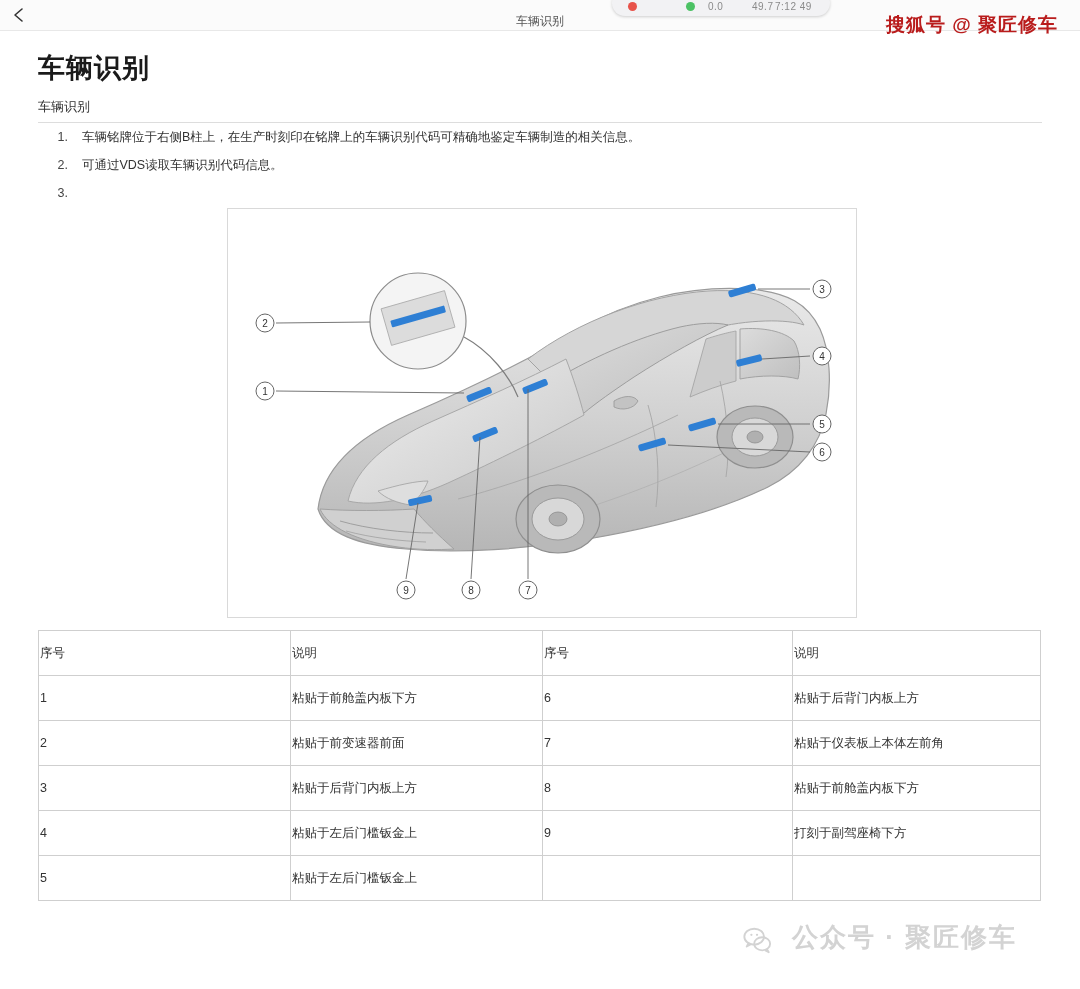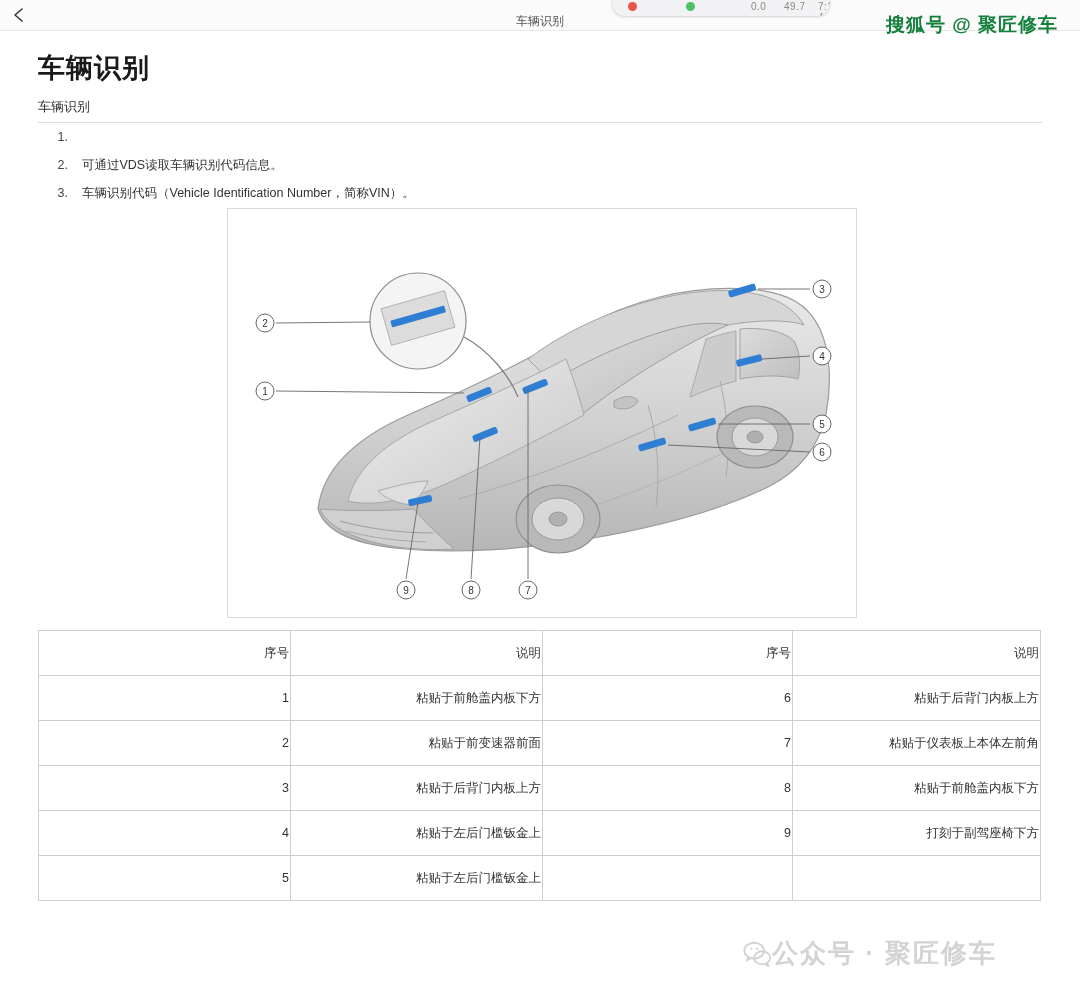--- a/index.html
+++ b/index.html
@@ -61,46 +61,44 @@
     top: 12px;
   }
   .status-pill .dot.red { left: 16px; background: #e8534a; }
   .status-pill .dot.green { left: 74px; background: #4cc264; }
   .status-pill .txt {
     position: absolute;
     top: 11px;
     font-size: 10px;
     color: #8a8a8a;
     letter-spacing: .5px;
-    margin-left: 43px;
   }
   .status-pill .t1 { left: 96px; }
-  .status-pill .t2 { left: 129px; }
+  .status-pill .t2 { left: 140px; }
   .status-pill .t3 { left: 163px; }
 
   
   .wm-top {
     position: absolute;
     right: 22px;
     top: 12px;
     font-size: 19px;
     font-weight: bold;
-    color: #15803d;
+    color: #b91c1c;
     letter-spacing: 1px;
     white-space: nowrap;
   }
   .wm-bottom {
     position: absolute;
     left: 742px;
     top: 920px;
     display: flex;
-    align-items: center;
-    gap: 0;
+    align-items: flex-end;
+    gap: 20px;
     color: #d3d3d3;
-    margin-top: 16px;
   }
   .wm-bottom .wechat-icon {
     width: 30px; height: 30px;
   }
   .wm-bottom .wm-text {
     font-size: 26px;
     font-weight: bold;
     letter-spacing: 2px;
     white-space: nowrap;
   }
@@ -171,21 +169,21 @@
   }
   table.vin-table {
     border-collapse: collapse;
     width: 1002px;
     table-layout: fixed;
   }
   table.vin-table th,
   table.vin-table td {
     border: 1px solid #cfcfcf;
     height: 42px;
-    text-align: right;
+    text-align: left;
     font-size: 12.5px;
     font-weight: normal;
     color: #333;
   }
   table.vin-table th {
     font-weight: normal;
   }
   table.vin-table col.c1 { width: 252px; }
   table.vin-table col.c2 { width: 252px; }
   table.vin-table col.c3 { width: 250px; }
@@ -212,28 +210,28 @@
 </div>
 
 <div class="wm-top">搜狐号 @ 聚匠修车</div>
 
 <div class="page-title">车辆识别</div>
 <div class="section-head">车辆识别</div>
 
 <ul class="num-list">
   <li>
     <span class="idx">1.</span>
+    <span class="txt">车辆铭牌位于右侧B柱上，在生产时刻印在铭牌上的车辆识别代码可精确地鉴定车辆制造的相关信息。</span>
   </li>
   <li>
     <span class="idx">2.</span>
     <span class="txt">可通过VDS读取车辆识别代码信息。</span>
   </li>
   <li>
     <span class="idx">3.</span>
-    <span class="txt">车辆识别代码（Vehicle Identification Number，简称VIN）。</span>
   </li>
 </ul>
 
 <div class="figure">
   <svg viewBox="0 0 628 408" width="628" height="408">
     <defs>
       <linearGradient id="bodyGrad" x1="0" y1="0" x2="0" y2="1">
         <stop offset="0%" stop-color="#e9e9e9"></stop>
         <stop offset="55%" stop-color="#cfcfcf"></stop>
         <stop offset="100%" stop-color="#b6b6b6"></stop>

